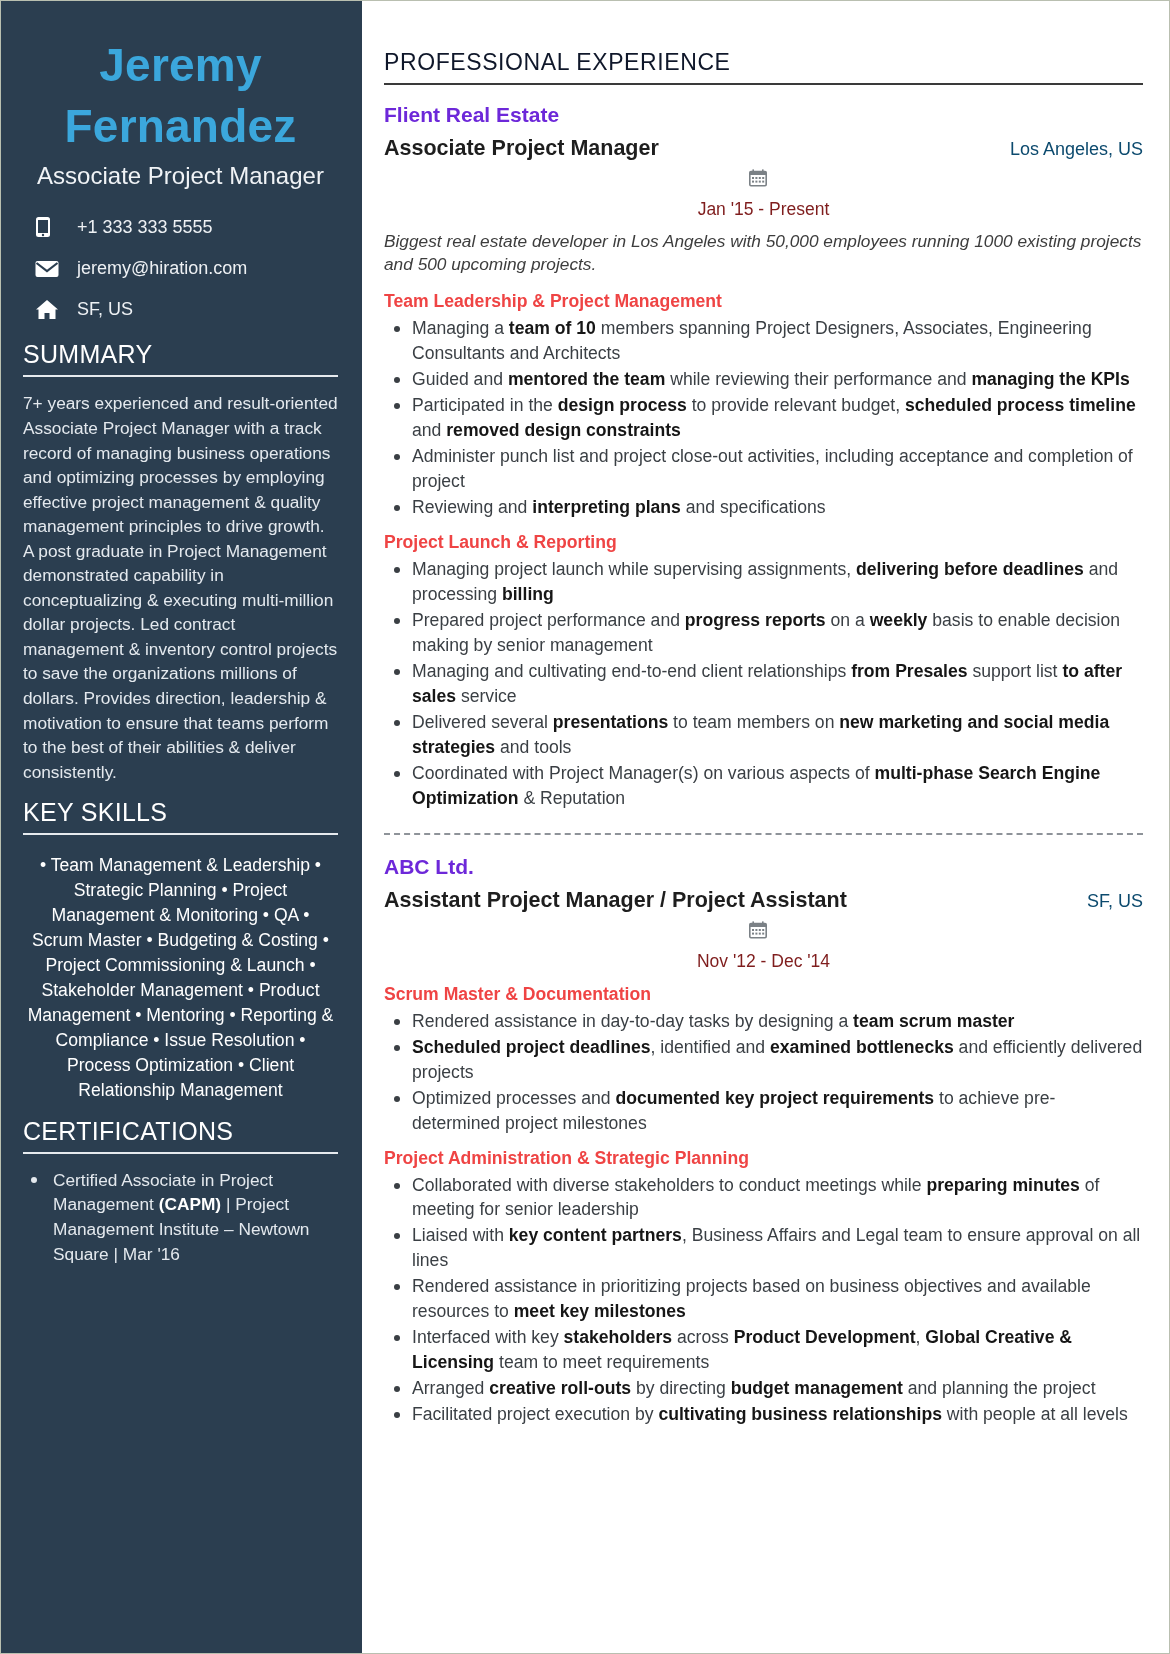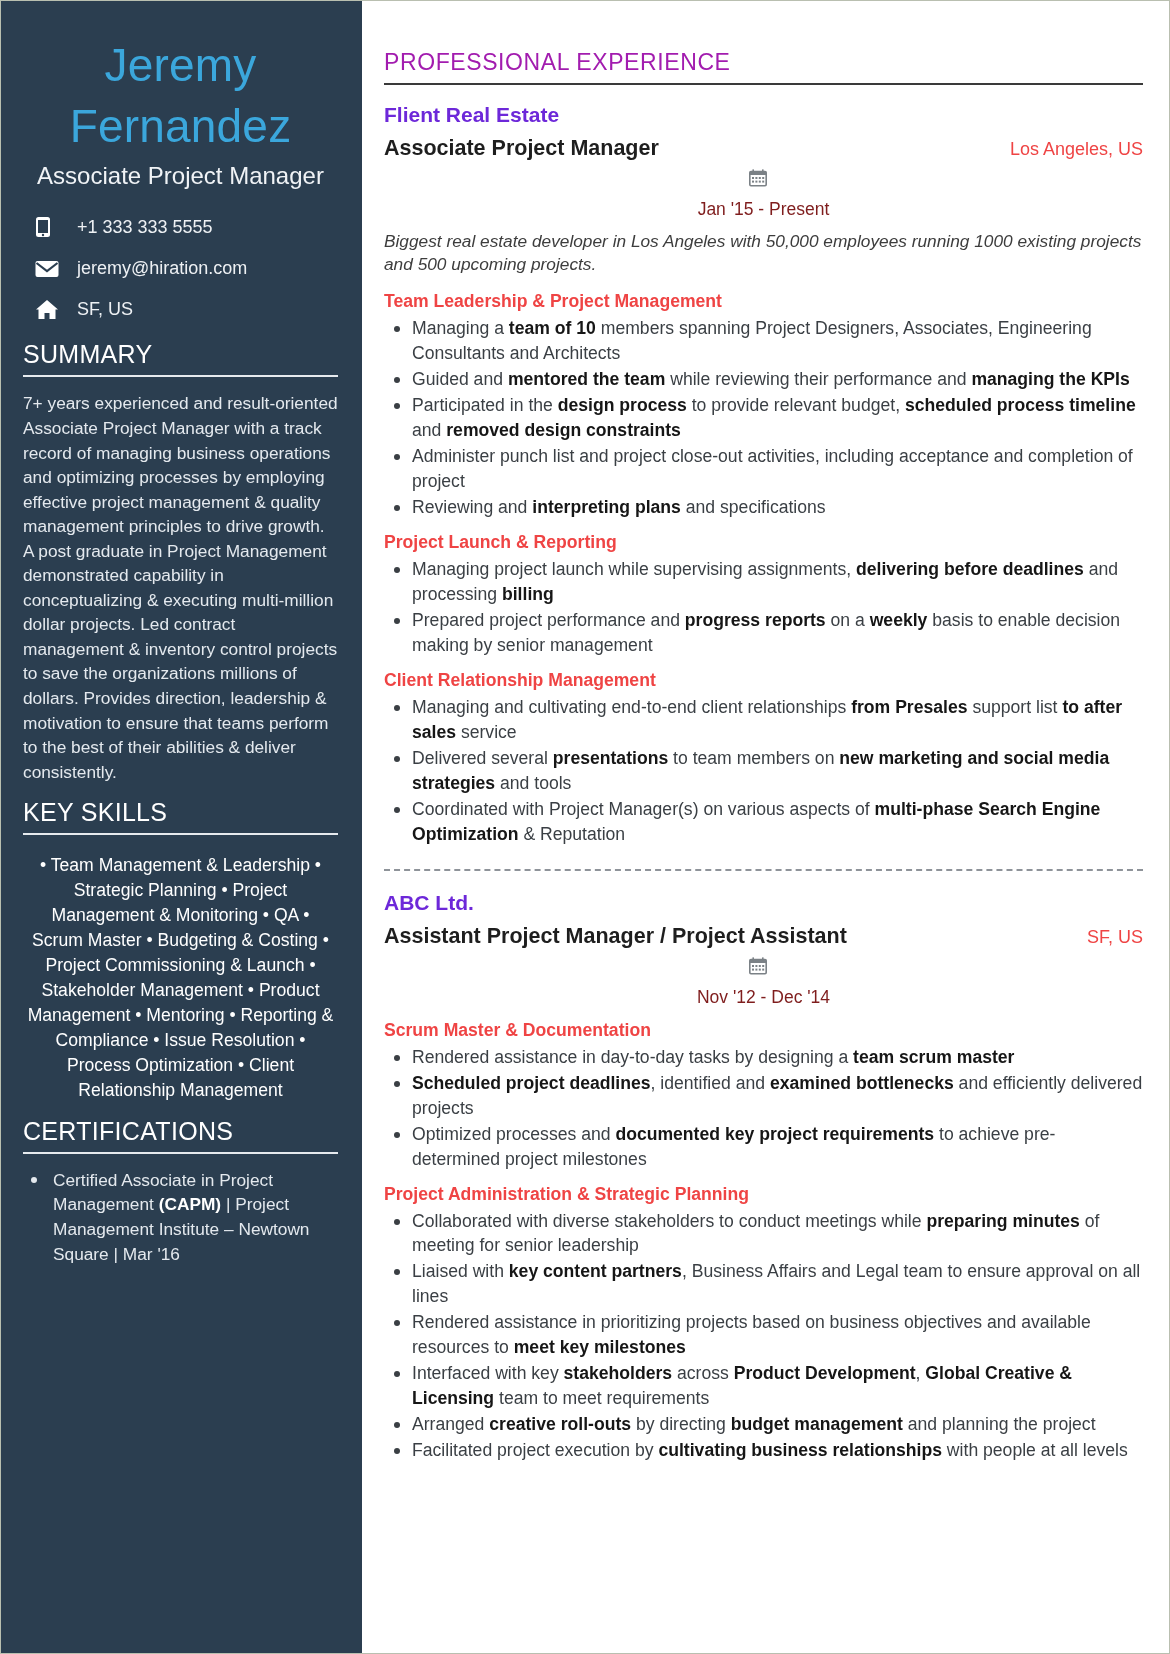--- a/index.html
+++ b/index.html
@@ -23,21 +23,21 @@
     flex: 0 0 361px;
     background: #2B3E50;
     color: #e9edf1;
     padding: 34px 24px 20px 22px;
   }
   .name-block { text-align: center; margin-bottom: 6px; }
   .name-first, .name-last {
     color: #3BA7DC;
     font-size: 46px;
     line-height: 1.32;
-    font-weight: 400;
+    font-weight: 700;
     letter-spacing: 0.2px;
   }
   .headline {
     text-align: center;
     font-size: 24px;
     color: #f0f3f6;
     font-weight: 400;
     margin-top: 4px;
     margin-bottom: 26px;
   }
@@ -102,21 +102,21 @@
   .cert-list b { font-weight: bold; color: #ffffff; }
 
   
   .main {
     flex: 1;
     background: #ffffff;
     padding: 48px 26px 20px 22px;
   }
   .main-sec-title {
     font-size: 23px;
-    color: #a21caf;
+    color: #0f172a;
     letter-spacing: 0.6px;
     font-weight: 400;
   }
   .main-rule {
     height: 1.5px;
     background: #3a3a3a;
     margin: 7px 0 18px 0;
   }
   .company {
     color: #6d28d9;
@@ -129,21 +129,21 @@
     align-items: baseline;
     justify-content: space-between;
   }
   .role {
     font-size: 21.5px;
     font-weight: bold;
     color: #1e1e1e;
   }
   .location {
     font-size: 18px;
-    color: #ef4444;
+    color: #0c4a6e;
     white-space: nowrap;
     padding-left: 14px;
   }
   .date-row {
     display: flex;
     align-items: center;
     margin: 8px 0 10px 0;
     font-size: 17.5px;
     color: #7f1d1d;
     flex-direction: column;
@@ -289,21 +289,20 @@
             <li><span>Guided and </span><b>mentored the team</b><span> while reviewing their performance and </span><b>managing the KPIs</b></li>
             <li><span>Participated in the </span><b>design process</b><span> to provide relevant budget, </span><b>scheduled process timeline</b><span> and </span><b>removed design constraints</b></li>
             <li><span>Administer punch list and project close-out activities, including acceptance and completion of project</span></li>
             <li><span>Reviewing and </span><b>interpreting plans</b><span> and specifications</span></li>
           </ul>
           <div class="group-title">Project Launch &amp; Reporting</div>
           <ul class="blist">
             <li><span>Managing project launch while supervising assignments, </span><b>delivering before deadlines</b><span> and processing </span><b>billing</b></li>
             <li><span>Prepared project performance and </span><b>progress reports</b><span> on a </span><b>weekly</b><span> basis to enable decision making by senior management</span></li>
           </ul>
-          <div class="group-title">Client Relationship Management</div>
           <ul class="blist">
             <li><span>Managing and cultivating end-to-end client relationships </span><b>from Presales</b><span> support list </span><b>to after sales</b><span> service</span></li>
             <li><span>Delivered several </span><b>presentations</b><span> to team members on </span><b>new marketing and social media strategies</b><span> and tools</span></li>
             <li><span>Coordinated with Project Manager(s) on various aspects of </span><b>multi-phase Search Engine Optimization</b><span> &amp; Reputation</span></li>
           </ul>
         </div>
         <div class="dashed-sep"></div>
         <div>
           <div class="company">ABC Ltd.</div>
           <div class="role-row">

